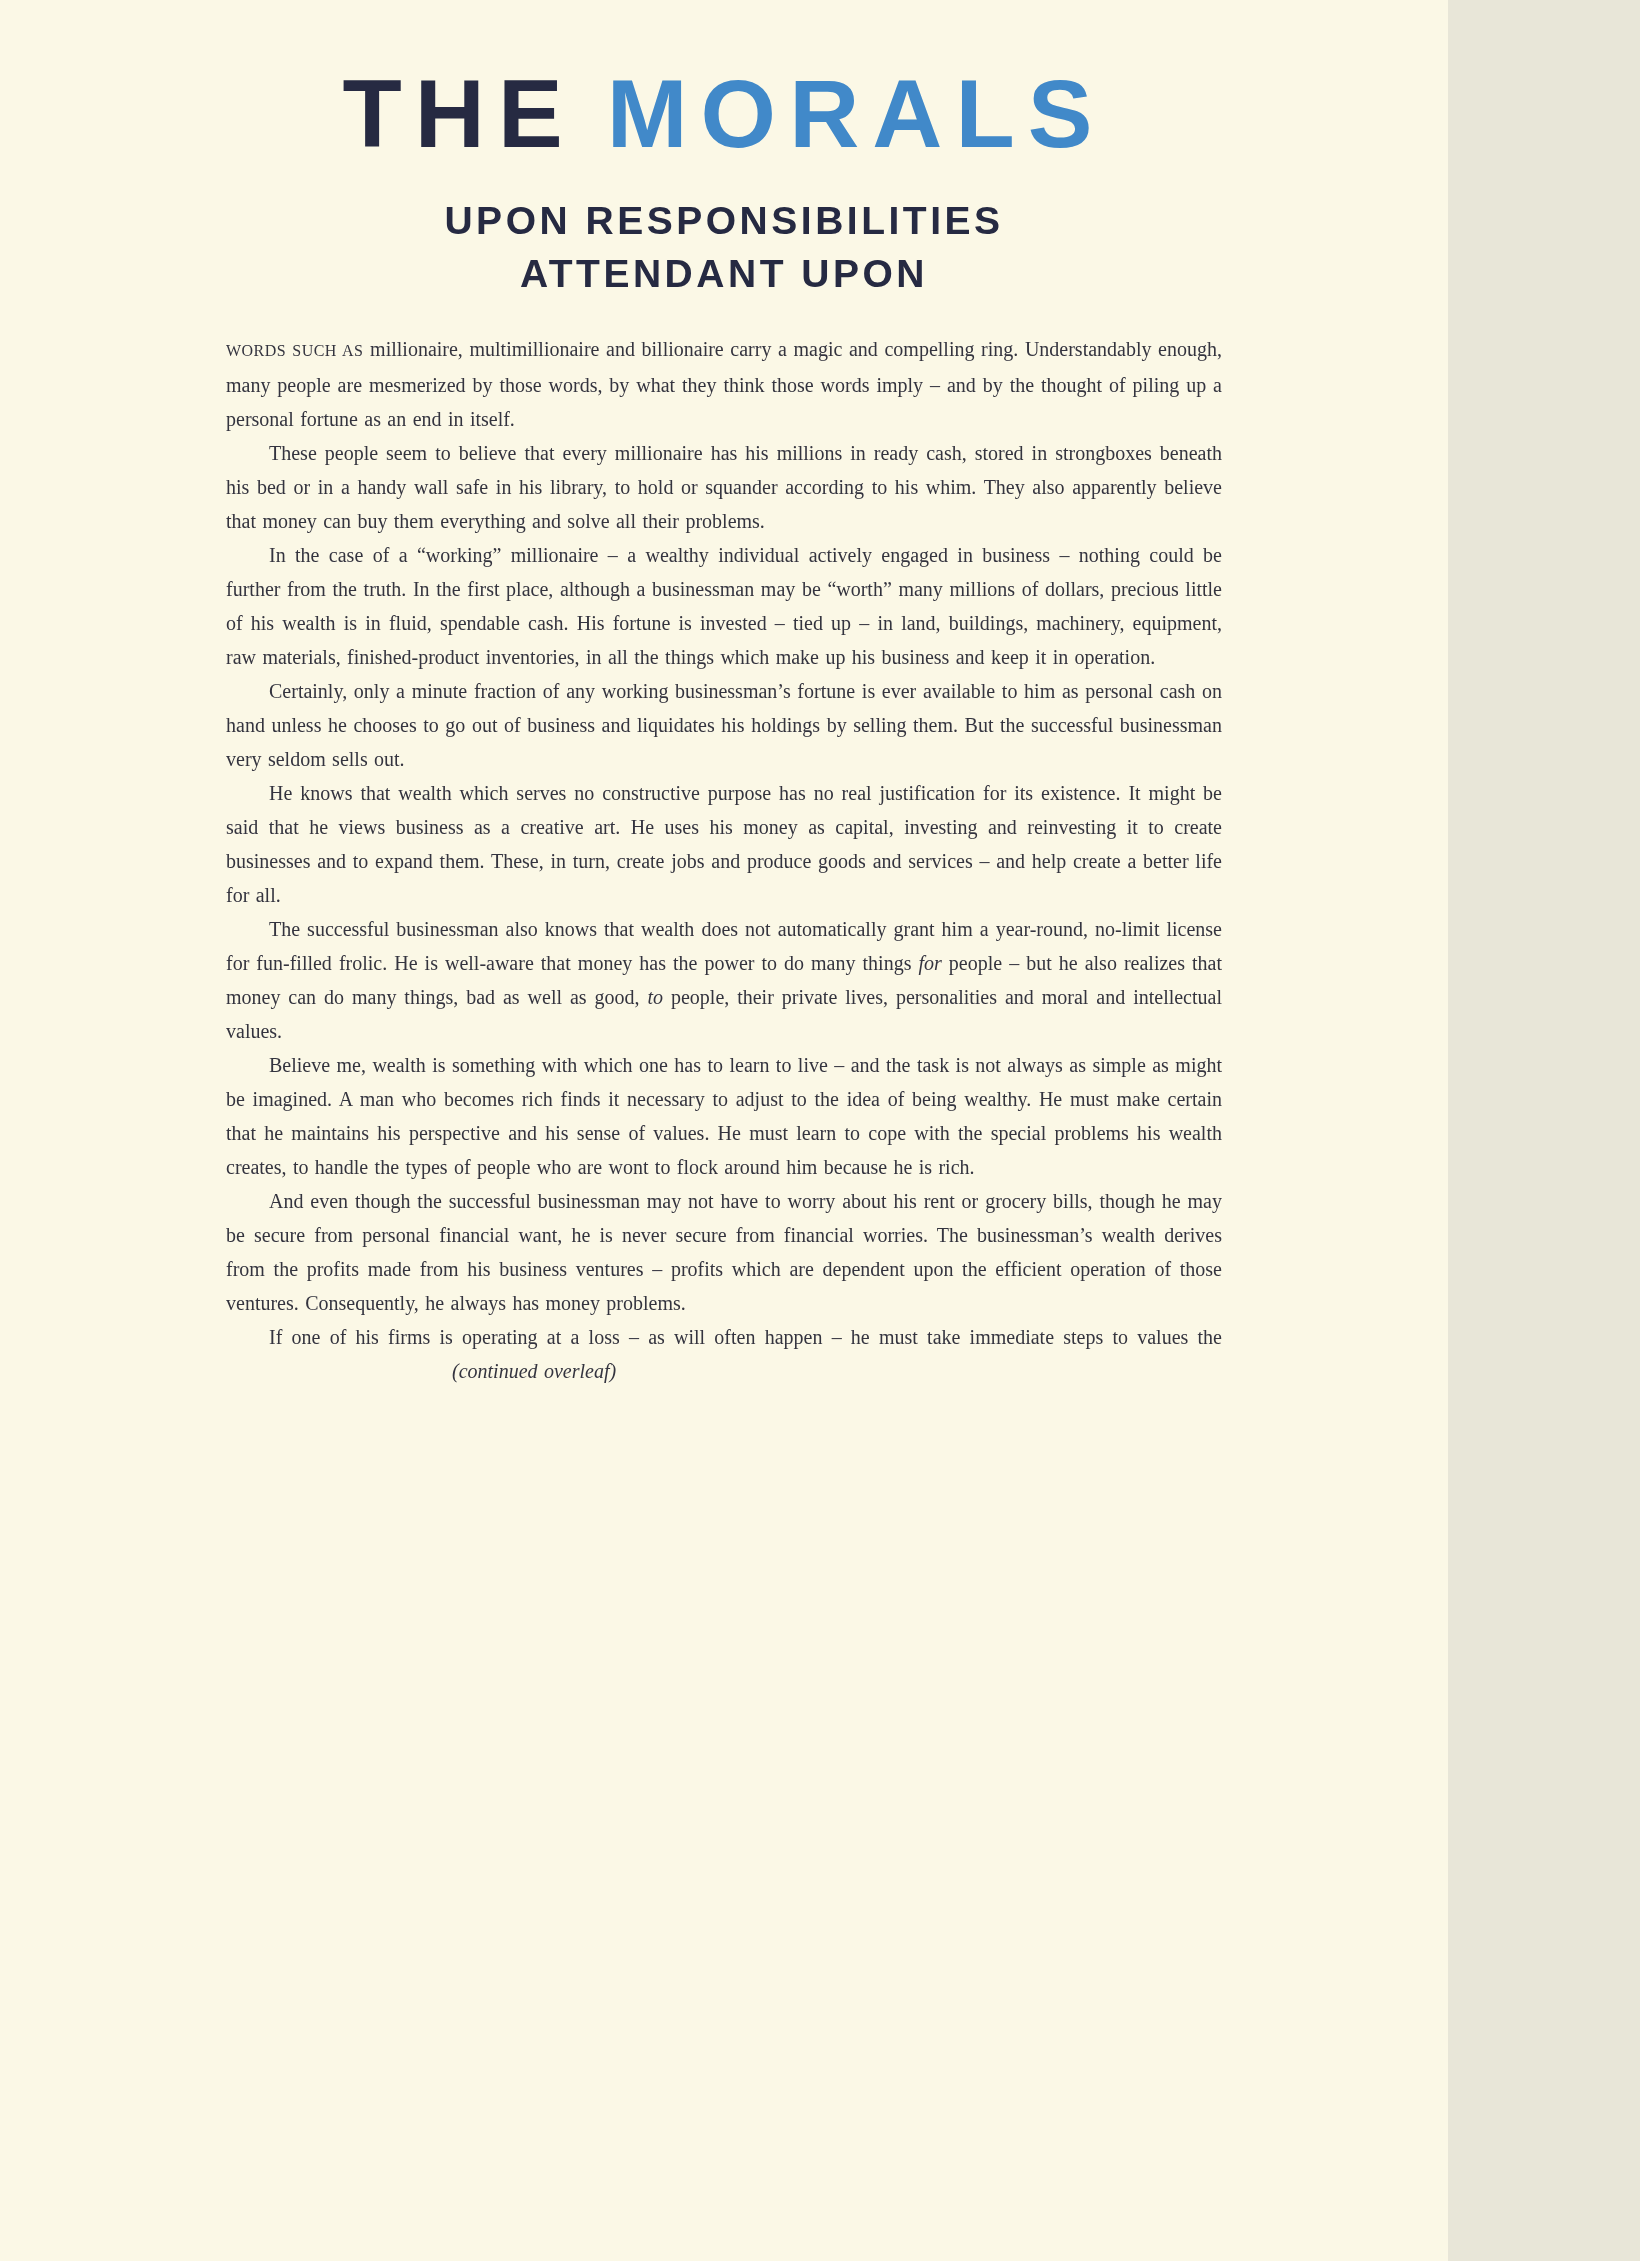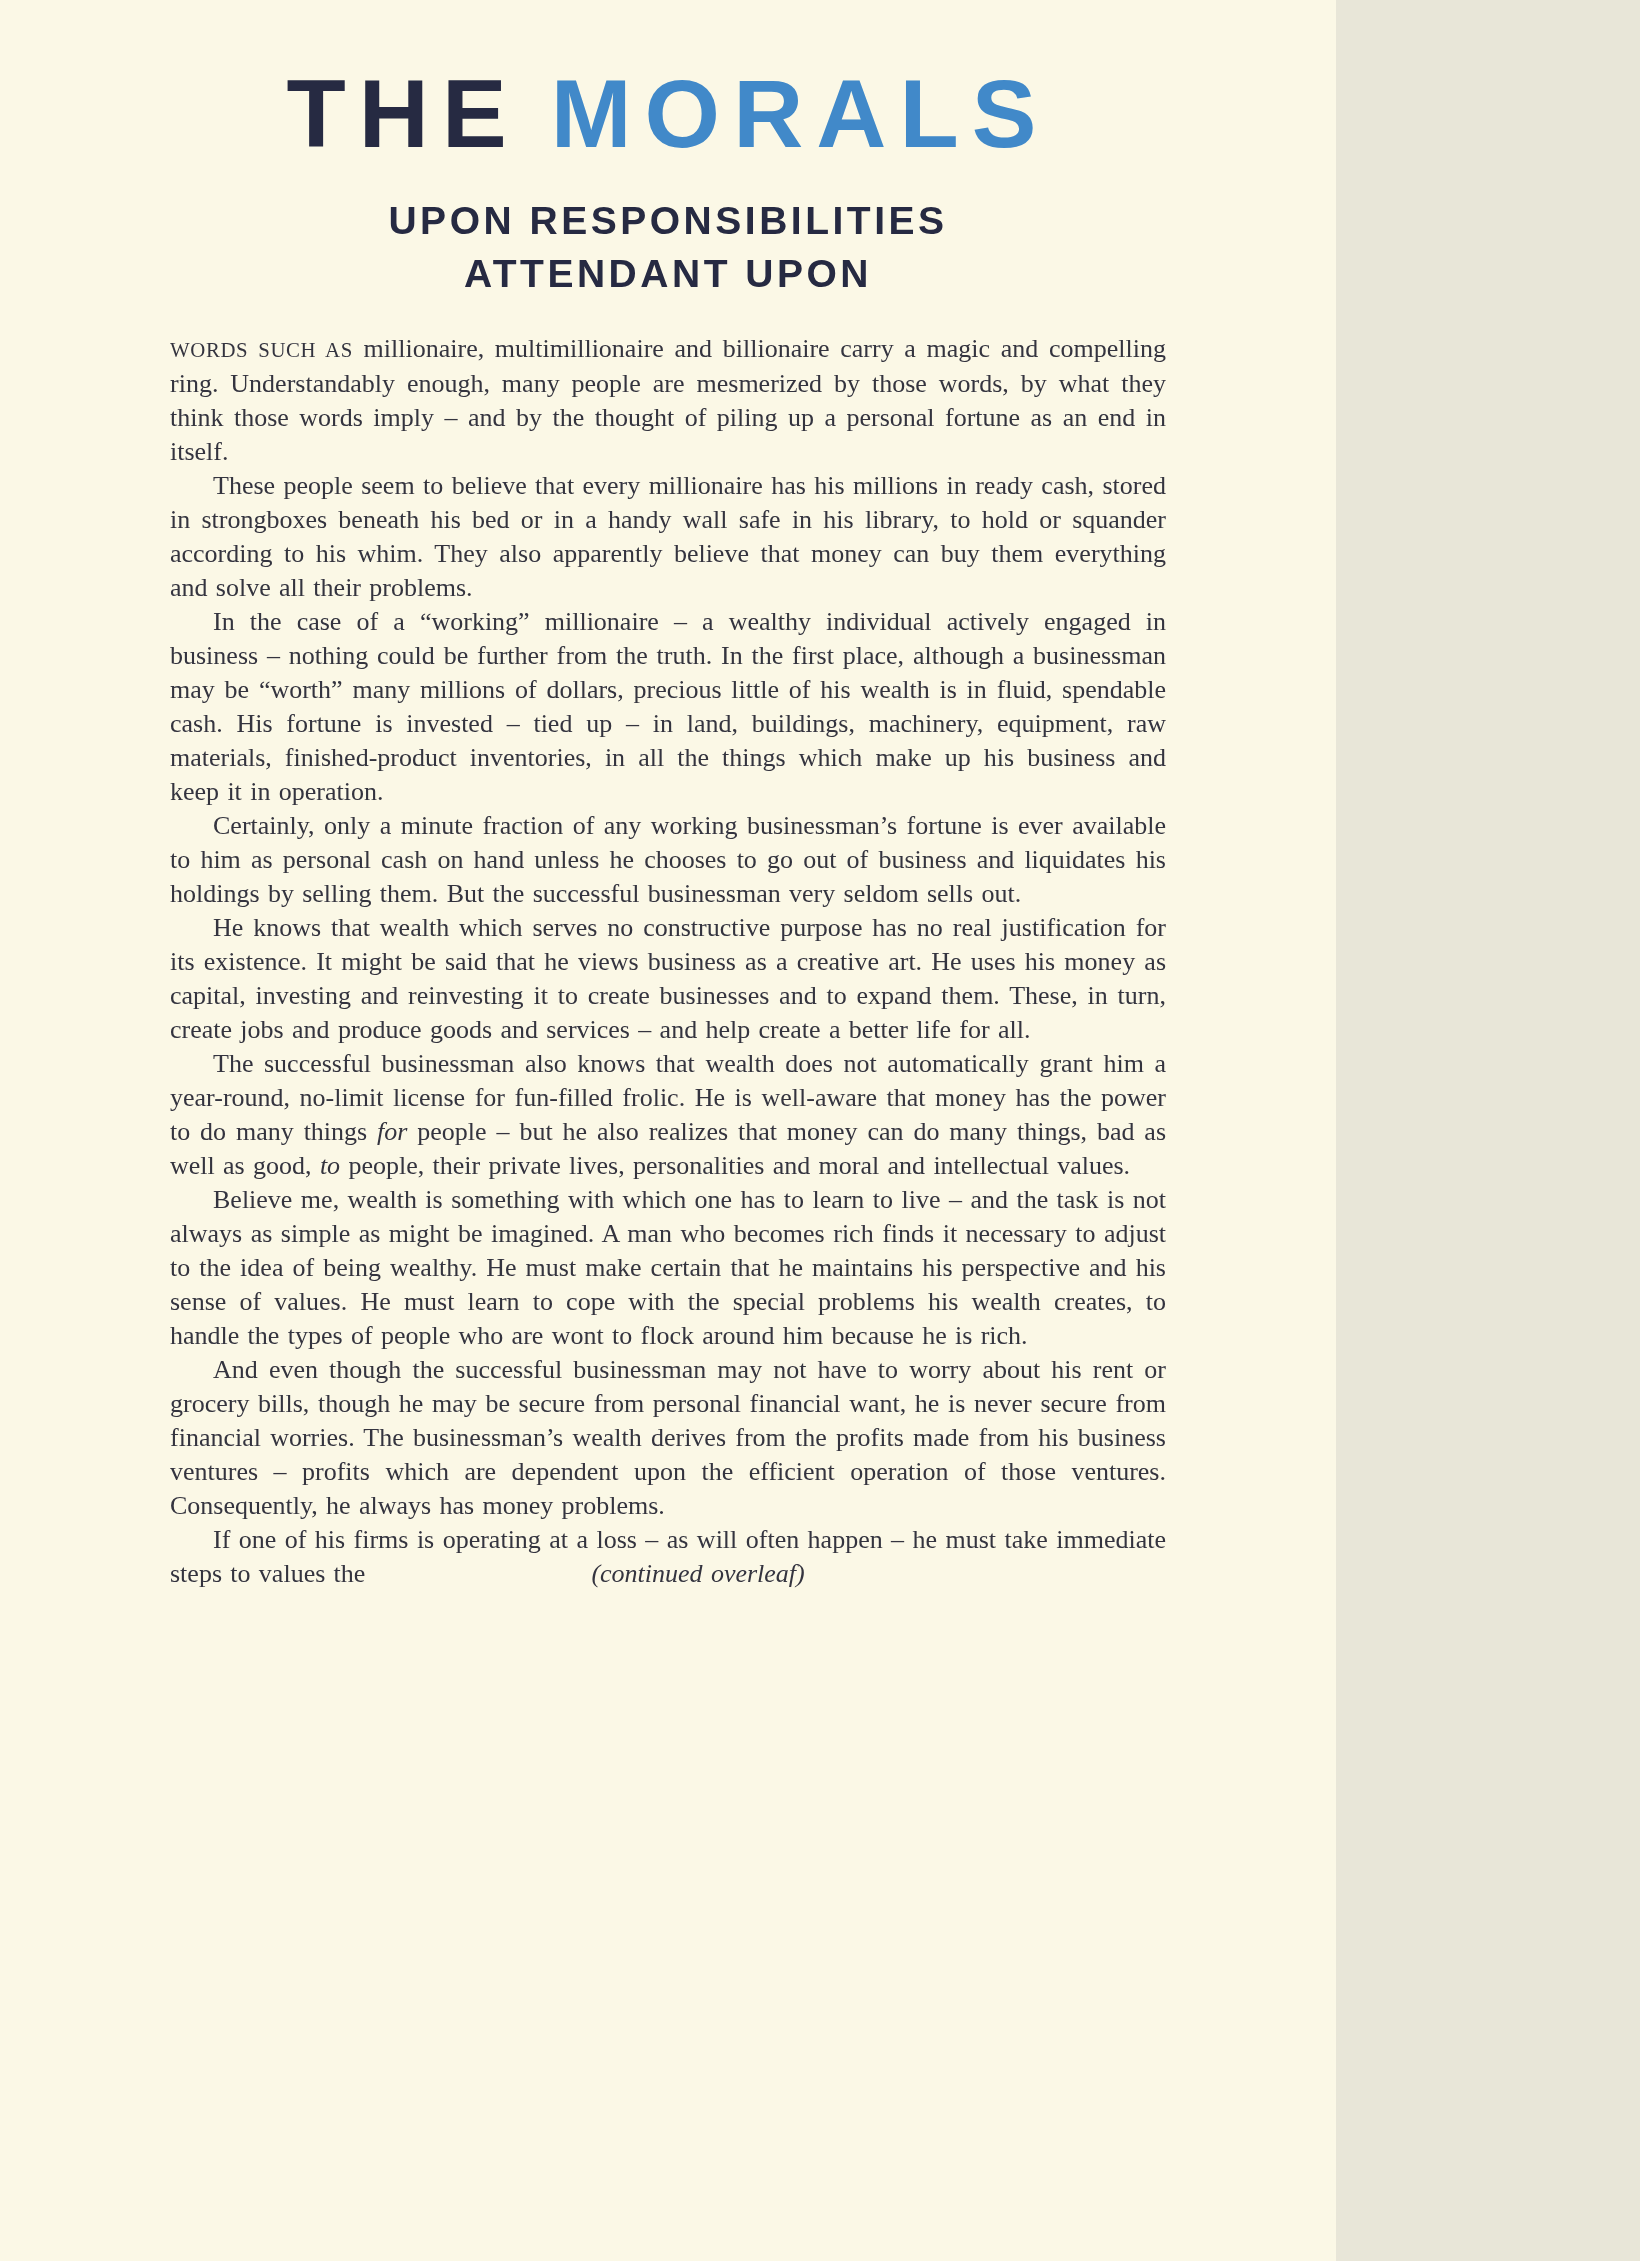--- a/index.html
+++ b/index.html
@@ -1,18 +1,18 @@
 <!DOCTYPE html>
 <html style="--background: #FBF8E6; --title_navy: #262A42; --title_blue: #4189C9; --body_text: #34343F;font-size:11px"><head>
 <meta charset="utf-8">
 <style>
   html,body{margin:0;padding:0;background:#e8e6d8;}
   .page{
     position:relative;
-    width:1336px;height:2261px;
+    width:1448px;height:2261px;
     background:var(--background,#FBF8E6);
     box-sizing:border-box;
     padding-top:58px;
     overflow:hidden;
   }
   
   .article-header{text-align:center;}
   .title{
     margin:0;
     font-family:"Liberation Sans",sans-serif;
@@ -50,21 +50,21 @@
     font-weight:bold;
     font-size:56px;
     letter-spacing:0.07em;
     color:var(--title_navy,#262A42);
   }
   
   .body-col{
     width:996px;
     margin:32px auto 0;
     font-family:"Liberation Serif",serif;
-    font-size:26px;
+    font-size:20px;
     line-height:34px;
     color:var(--body_text,#34343F);
     text-align:justify;
     word-spacing:0.07em;
   }
   p.body-para{margin:0;text-indent:43px;}
   p.body-para.first{text-indent:0;}
   .smallcaps{
     text-transform:uppercase;
     font-size:0.80em;

